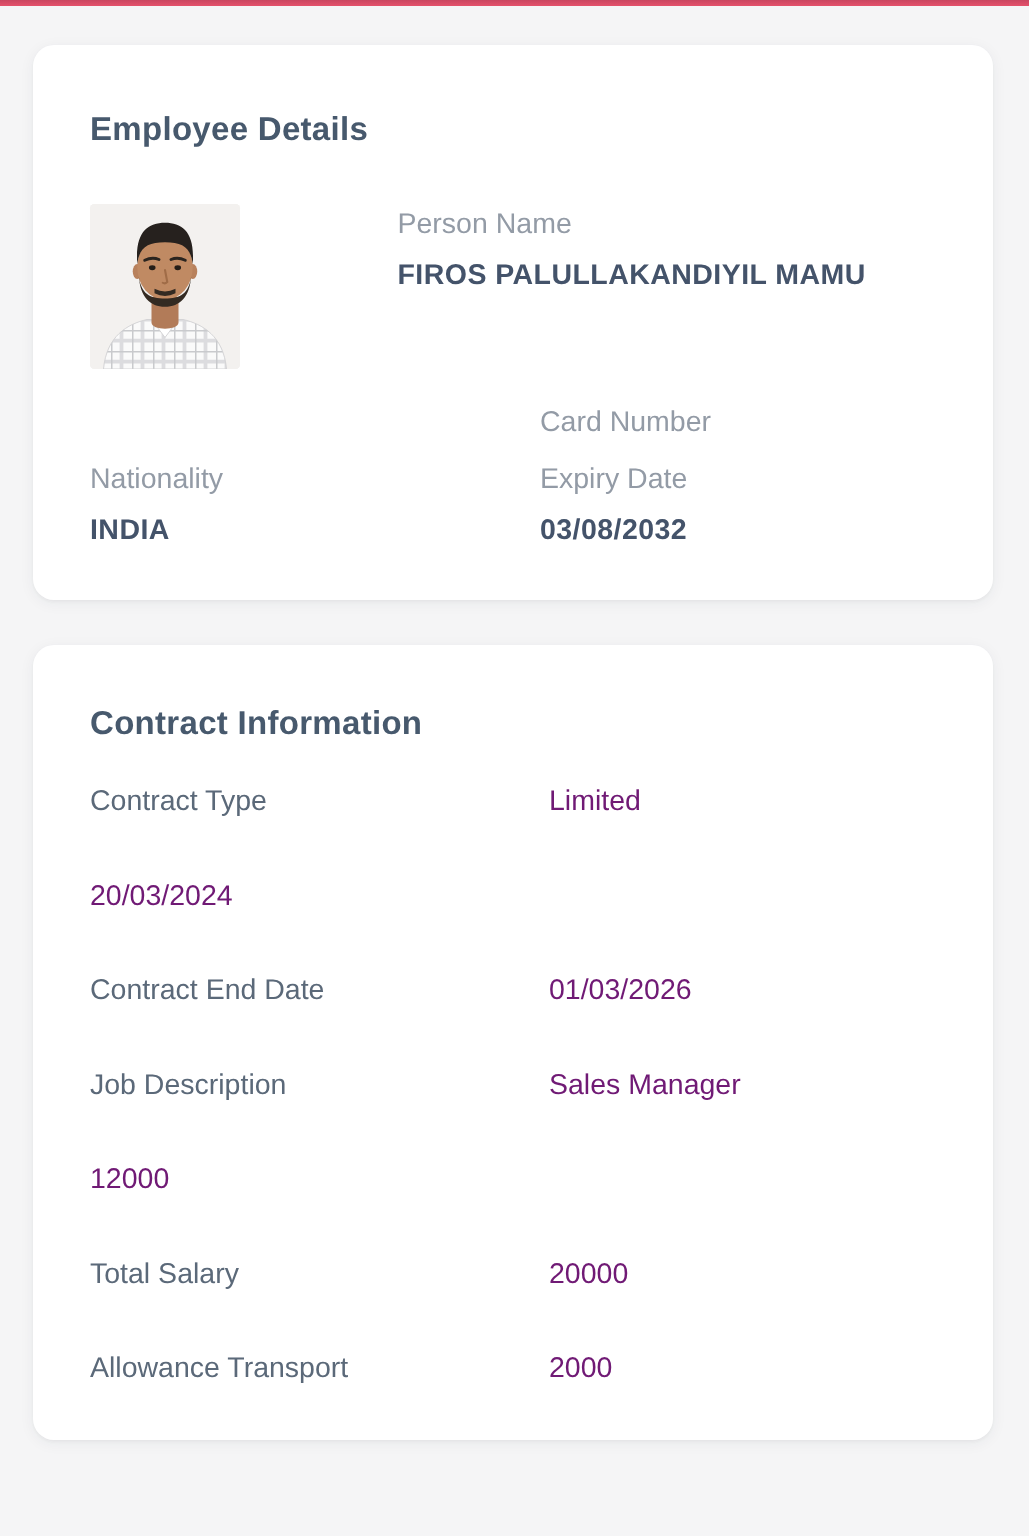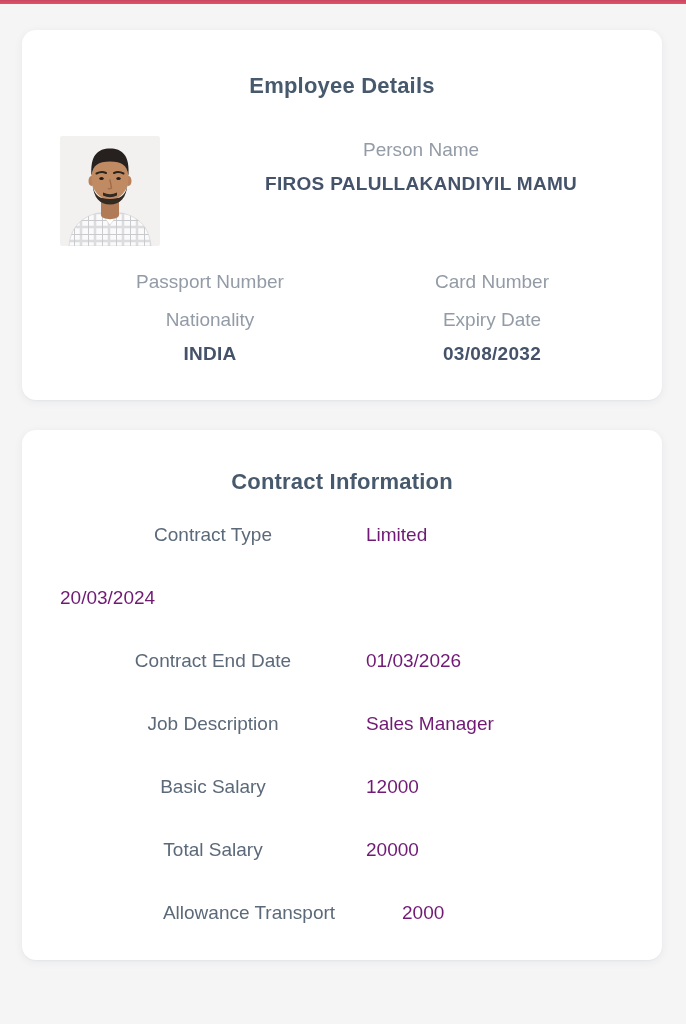--- a/index.html
+++ b/index.html
@@ -13,21 +13,20 @@
   .top-bar {
     width: 100%;
     height: 4px;
     background: linear-gradient(#c94660, #e4516b);
   }
   .card {
     background: #ffffff;
     border-radius: 14px;
     margin: 0 24px 0 22px;
     box-shadow: 0 2px 10px rgba(40, 45, 60, 0.06), 0 1px 2px rgba(40, 45, 60, 0.04);
-    text-align: center;
   }
   .card-employee {
     margin-top: 26px;
     padding: 42px 38px 34px 38px;
   }
   .card-contract {
     margin-top: 30px;
     padding: 38px 38px 34px 38px;
   }
   .card-title {
@@ -73,21 +72,21 @@
   .fields-grid {
     display: grid;
     grid-template-columns: 300px 1fr;
     margin-top: 24px;
     row-gap: 14px;
   }
   .contract-row {
     display: flex;
     margin-bottom: 37px;
   }
-  .contract-row:last-child { margin-bottom: 0; margin-left: 36px; }
+  .contract-row:last-child { margin-bottom: 0; }
   .contract-label {
     width: 306px;
     flex: 0 0 auto;
     font-size: 19px;
     line-height: 26px;
     color: #5b6979;
   }
   .contract-value {
     font-size: 19px;
     line-height: 26px;
@@ -130,21 +129,20 @@
       </svg>
     </div>
     <div class="name-block">
       <div class="field-label">Person Name</div>
       <div class="field-value">FIROS PALULLAKANDIYIL MAMU</div>
     </div>
   </div>
 
   <div class="fields-grid">
     <div>
-      <div class="field-label">Passport Number</div>
     </div>
     <div>
       <div class="field-label">Card Number</div>
     </div>
     <div>
       <div class="field-label">Nationality</div>
       <div class="field-value">INDIA</div>
     </div>
     <div>
       <div class="field-label">Expiry Date</div>
@@ -165,21 +163,20 @@
   </div>
   <div class="contract-row">
     <div class="contract-label">Contract End Date</div>
     <div class="contract-value">01/03/2026</div>
   </div>
   <div class="contract-row">
     <div class="contract-label">Job Description</div>
     <div class="contract-value">Sales Manager</div>
   </div>
   <div class="contract-row">
-    <div class="contract-label">Basic Salary</div>
     <div class="contract-value">12000</div>
   </div>
   <div class="contract-row">
     <div class="contract-label">Total Salary</div>
     <div class="contract-value">20000</div>
   </div>
   <div class="contract-row">
     <div class="contract-label">Allowance Transport</div>
     <div class="contract-value">2000</div>
   </div>

